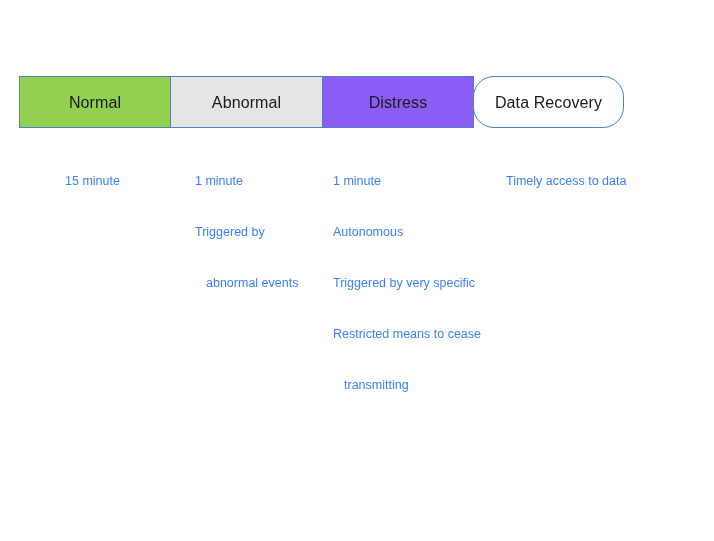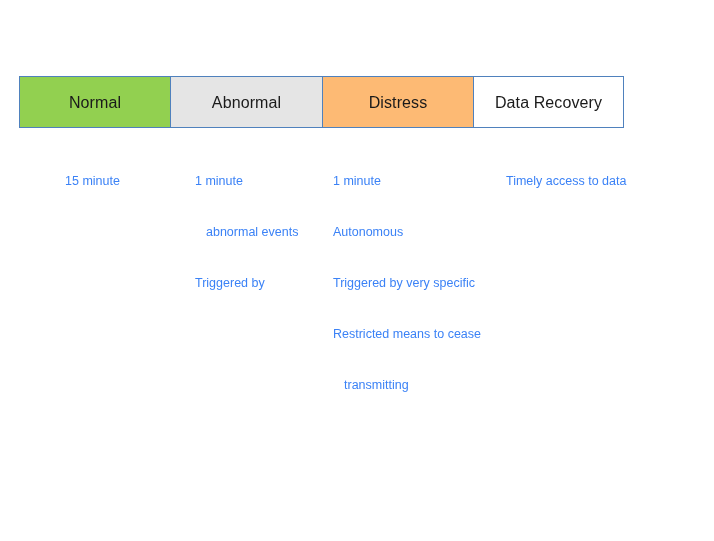--- a/index.html
+++ b/index.html
@@ -52,21 +52,21 @@
     line-height: 19px;
     color: #1a1a1a;
     white-space: nowrap;
     letter-spacing: 0.1px;
   }
 
   
   .cell-normal        { width: 152px; }
   .cell-abnormal      { width: 153px; }
   .cell-distress      { width: 152px; }
-  .cell-data-recovery { width: 151px; }
+  .cell-data-recovery { width: 151px; border-radius: 21px; }
 
   
   .caption {
     position: absolute;
     font-size: 12.5px;
     line-height: 17px;
     color: #3b82f6;
     white-space: pre;
   }
   .caption .cap-line {
@@ -90,38 +90,38 @@
   <div class="phase-bar">
 
     <div class="phase-cell cell-normal" style="background:#92d050;">
       <span class="phase-label">Normal</span>
     </div>
 
     <div class="phase-cell cell-abnormal" style="background:#e5e5e5;">
       <span class="phase-label">Abnormal</span>
     </div>
 
-    <div class="phase-cell cell-distress" style="background:#fdba74;">
+    <div class="phase-cell cell-distress" style="background:#8b5cf6;">
       <span class="phase-label">Distress</span>
     </div>
 
     <div class="phase-cell cell-data-recovery" style="background:#ffffff;">
       <span class="phase-label">Data Recovery</span>
     </div>
 
   </div>
 
   <div class="caption caption-normal">
     <span class="cap-line">15 minute</span>
   </div>
 
   <div class="caption caption-abnormal">
     <span class="cap-line">1 minute</span>
+    <span class="cap-line">Triggered by</span>
     <span class="cap-line indent">abnormal events</span>
-    <span class="cap-line">Triggered by</span>
   </div>
 
   <div class="caption caption-distress">
     <span class="cap-line">1 minute</span>
     <span class="cap-line">Autonomous</span>
     <span class="cap-line">Triggered by very specific</span>
     <span class="cap-line">Restricted means to cease</span>
     <span class="cap-line indent">transmitting</span>
   </div>
 

